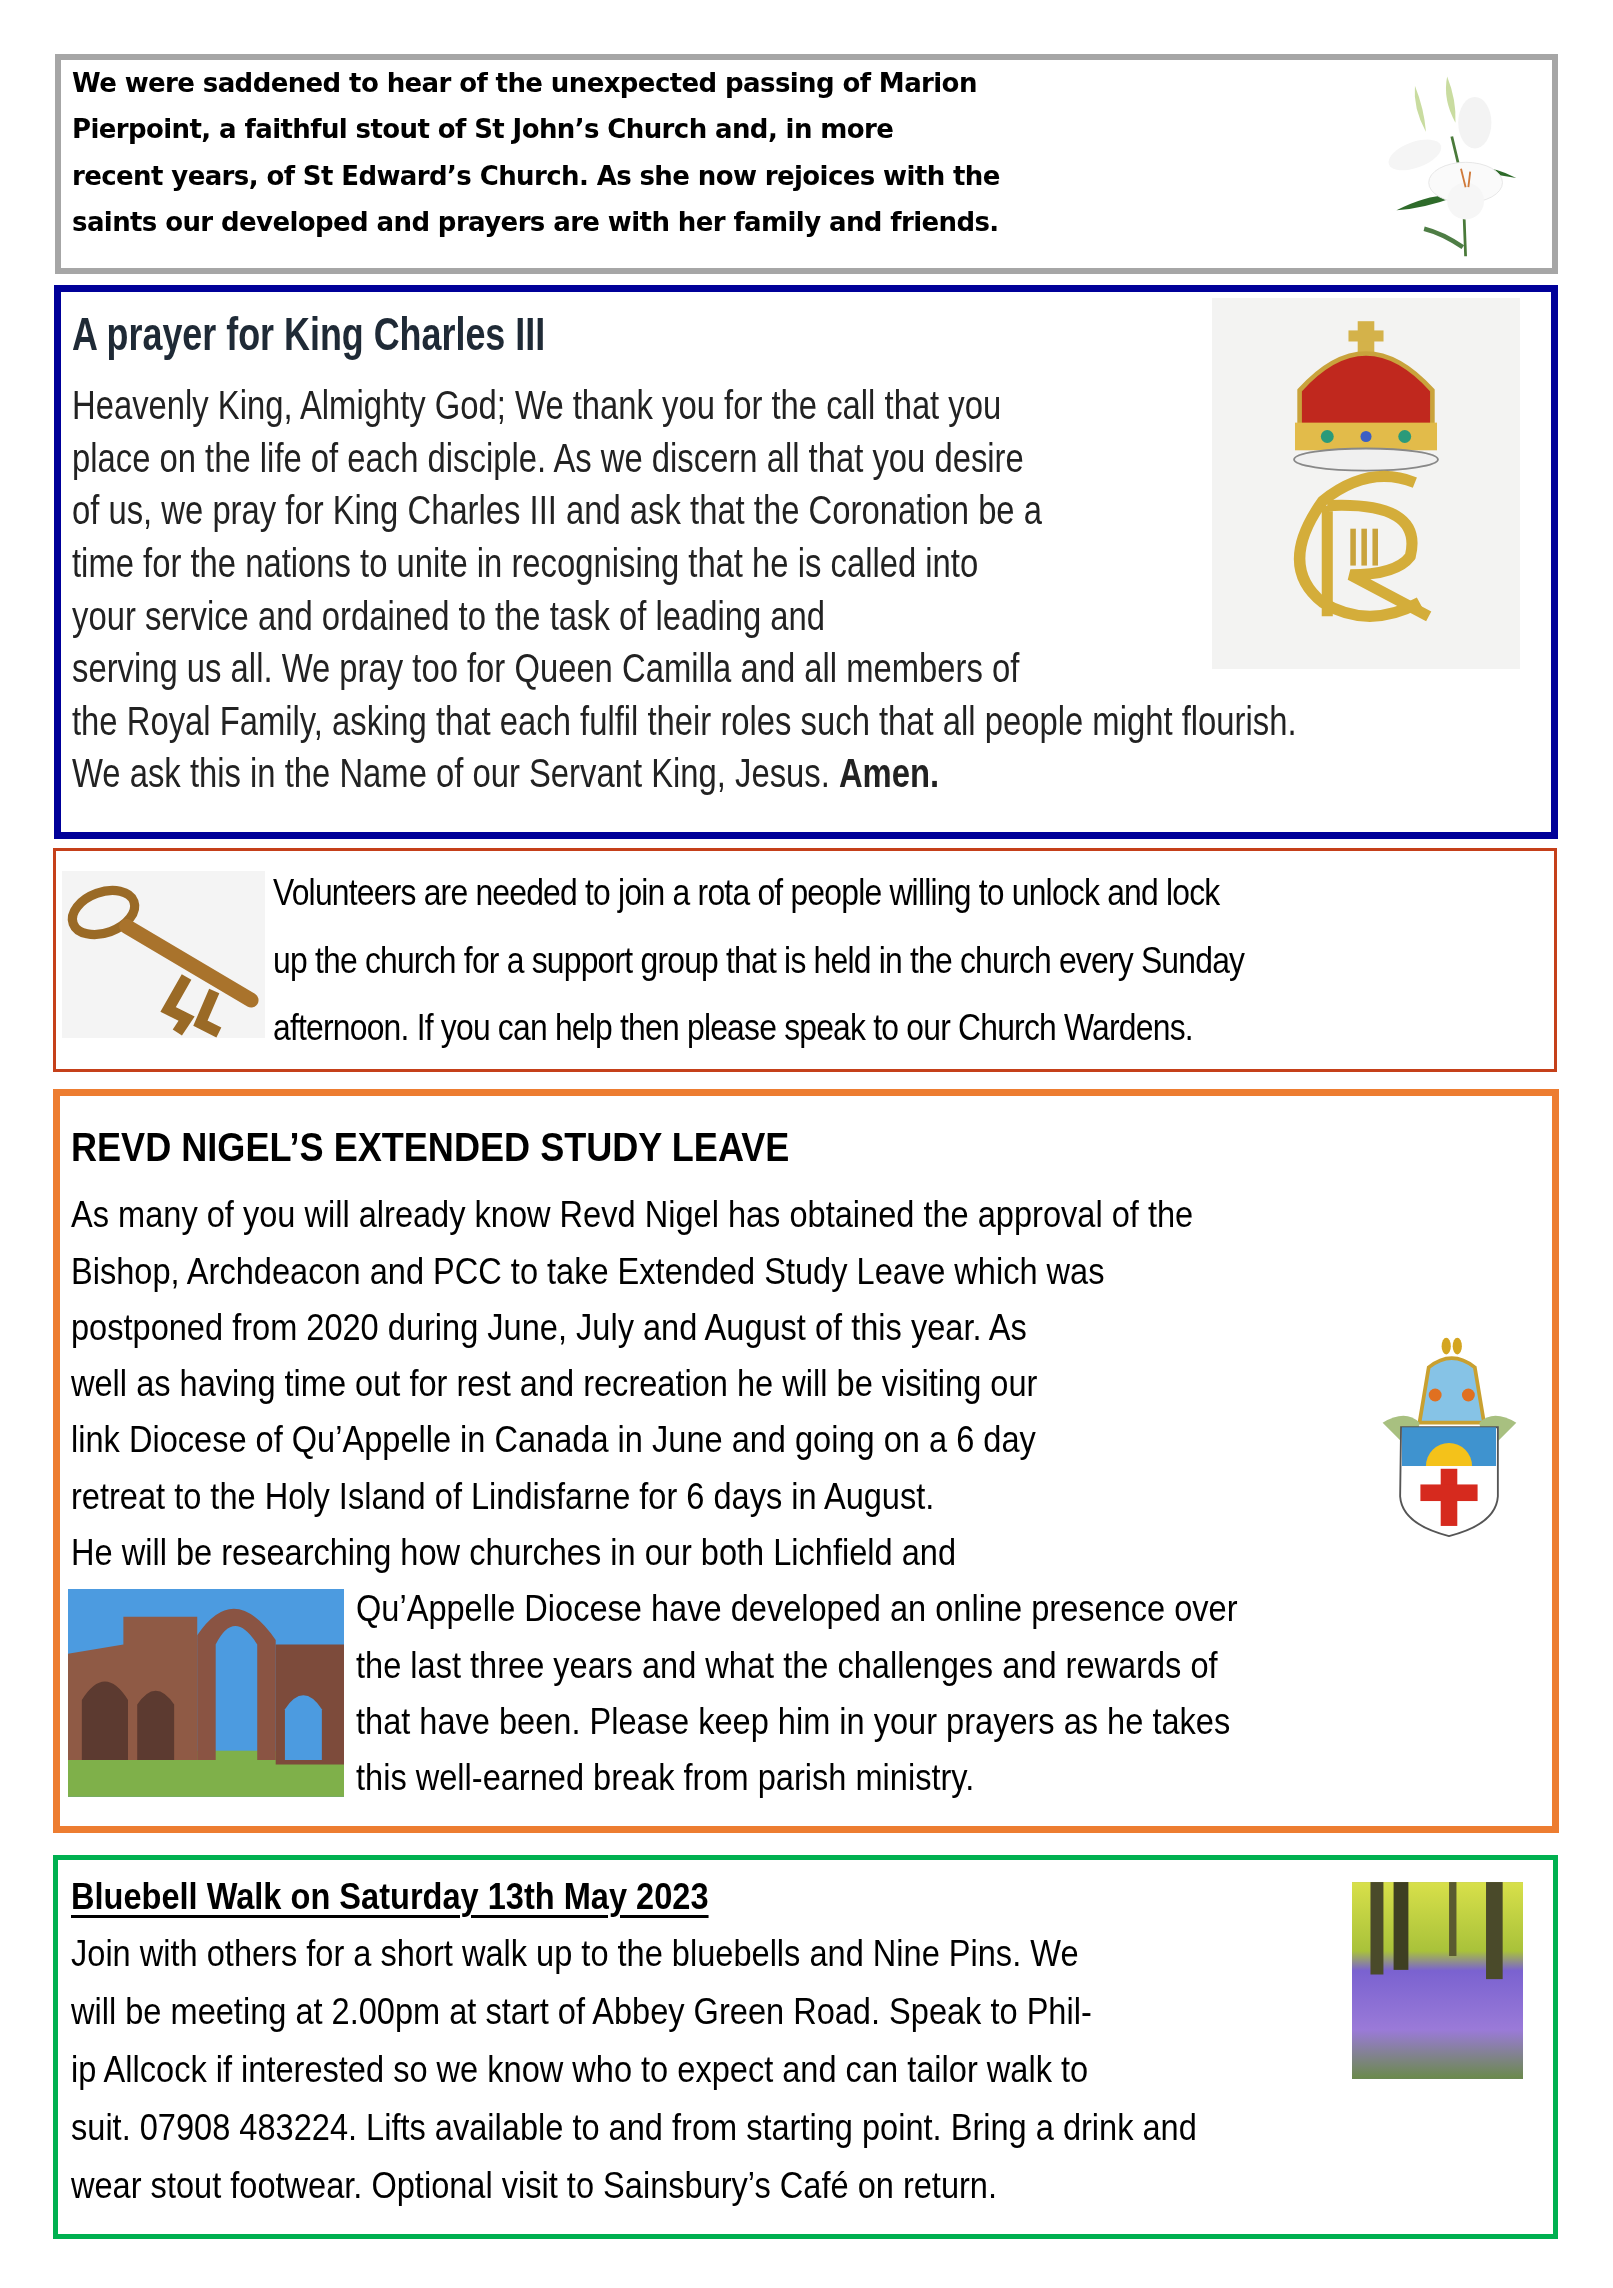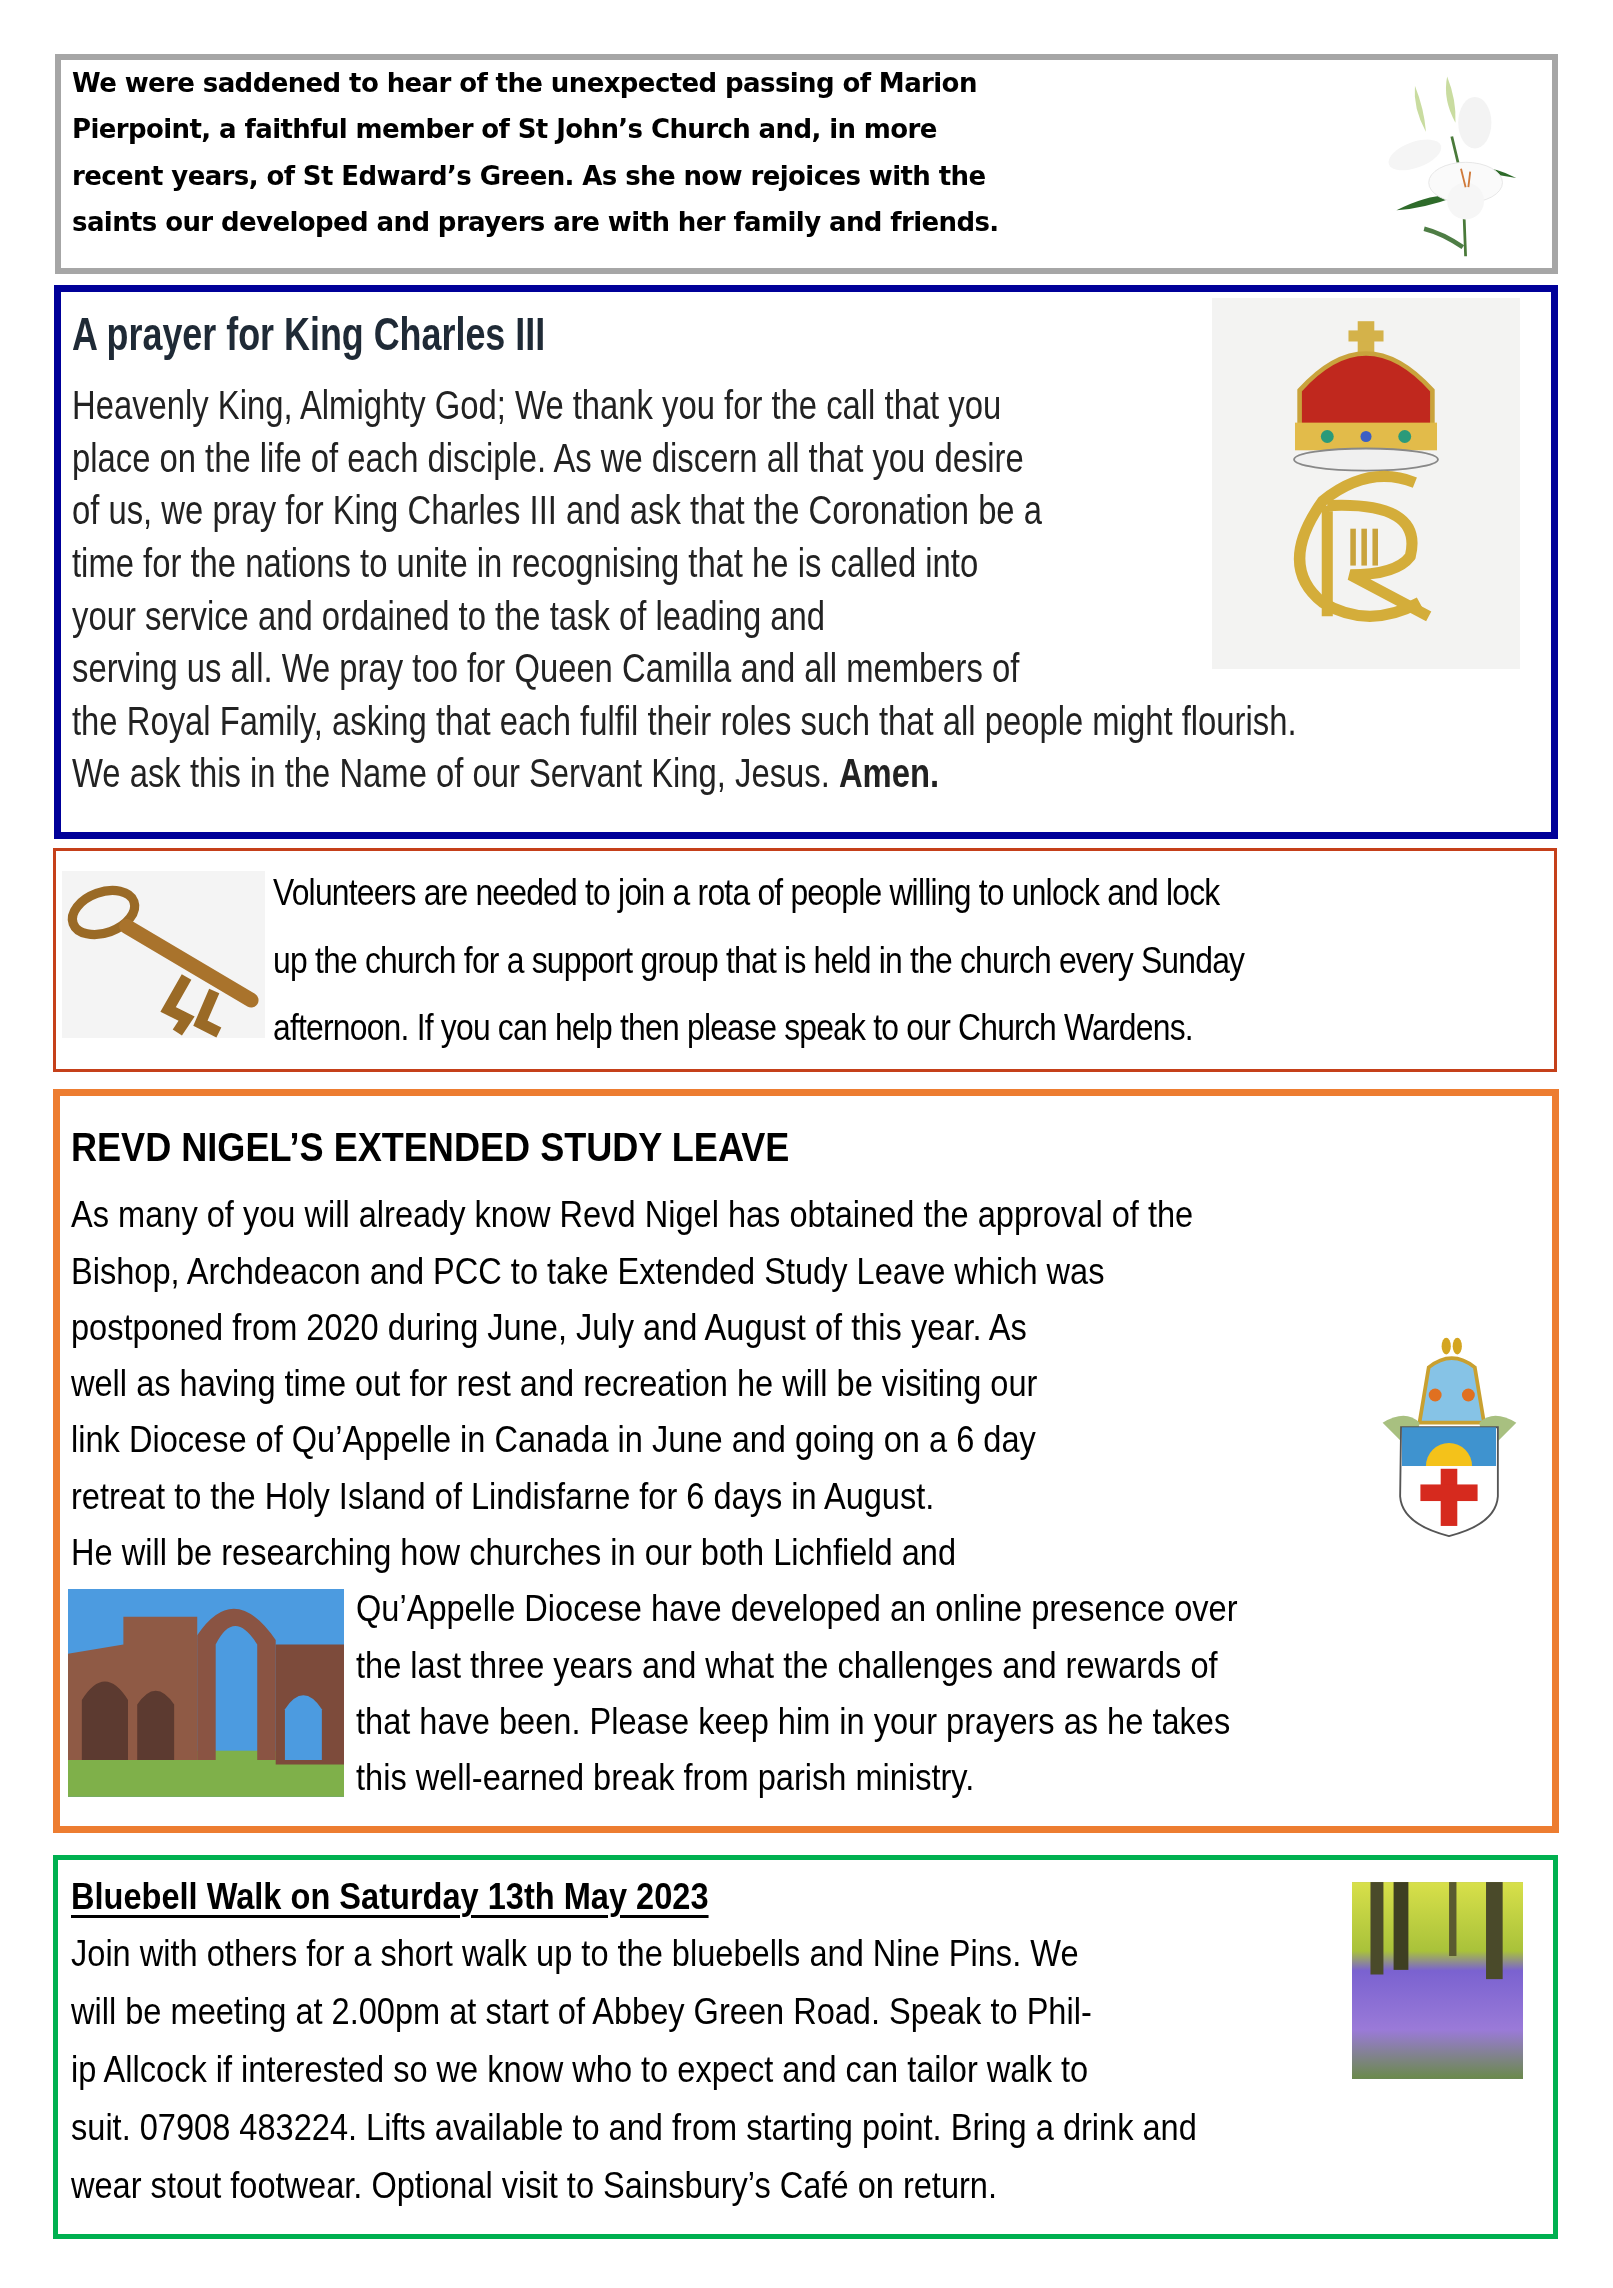--- a/index.html
+++ b/index.html
@@ -47,22 +47,22 @@
   #key { left:62px; top:871px; width:203px; height:167px; background:#f4f4f4; }
   #crest { left:1378px; top:1335px; width:142px; height:203px; background:#fff; }
   #priory { left:68px; top:1589px; width:276px; height:208px; background:#5aa3e0; }
   #bluebells { left:1352px; top:1882px; width:171px; height:197px; background:#6d6fd0; }
 </style>
 </head>
 <body>
 
 <div class="box" id="b1"></div>
 <p class="txt b1line" style="top:68px">We were saddened to hear of the unexpected passing of Marion</p>
-<p class="txt b1line" style="top:114px">Pierpoint, a faithful member of St John’s Church and, in more</p>
-<p class="txt b1line" style="top:161px">recent years, of St Edward’s Green. As she now rejoices with the</p>
+<p class="txt b1line" style="top:114px">Pierpoint, a faithful stout of St John’s Church and, in more</p>
+<p class="txt b1line" style="top:161px">recent years, of St Edward’s Church. As she now rejoices with the</p>
 <p class="txt b1line" style="top:207px">saints our developed and prayers are with her family and friends.</p>
 <div class="pic" id="lily">
   <svg width="154" height="188" viewBox="0 0 167 204">
     <path d="M95 200 L92 120 L80 70" stroke="#4a7a3a" stroke-width="3" fill="none"></path>
     <path d="M20 150 Q60 130 85 135 Q50 148 20 150Z" fill="#2e6b2a"></path>
     <path d="M150 115 Q120 100 100 105 Q125 112 150 115Z" fill="#2e6b2a"></path>
     <path d="M50 170 Q70 175 92 190" stroke="#4e7d45" stroke-width="5" fill="none"></path>
     <path d="M40 15 Q50 40 52 65 Q38 40 40 15Z" fill="#c9dca0"></path>
     <path d="M75 5 Q85 30 84 55 Q70 30 75 5Z" fill="#c9dca0"></path>
     <ellipse cx="40" cy="90" rx="30" ry="14" fill="#f5f5f5" transform="rotate(-20 40 90)"></ellipse>

